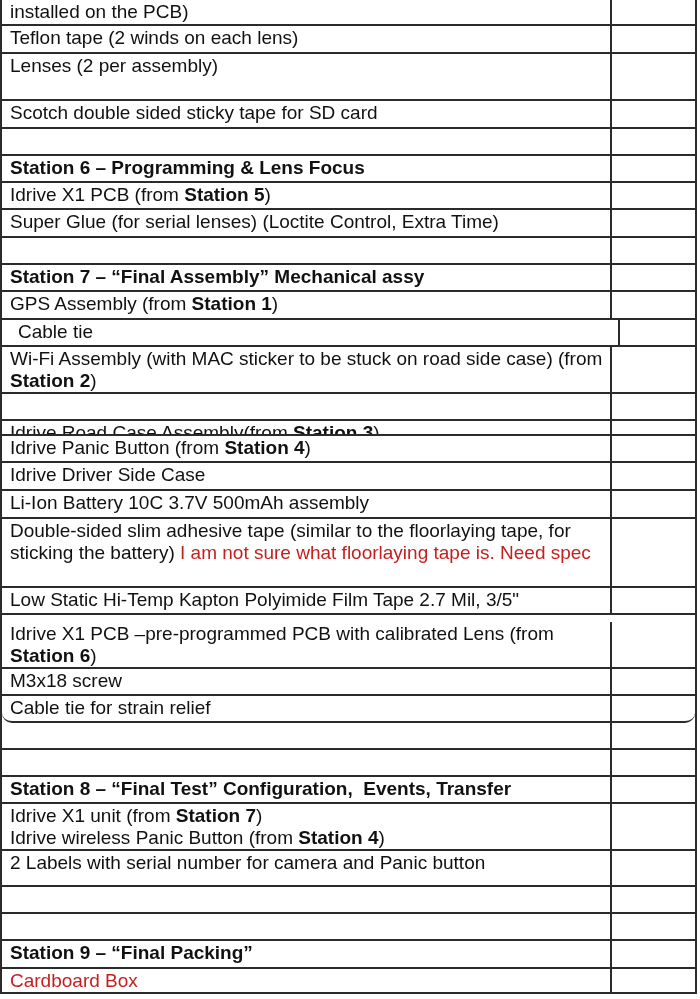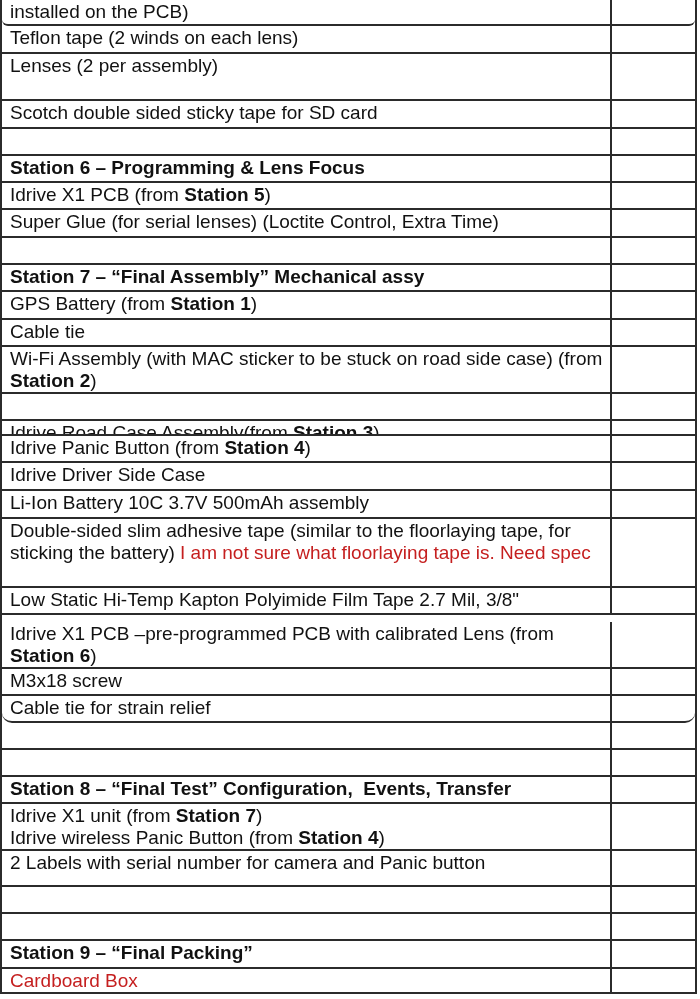--- a/index.html
+++ b/index.html
@@ -53,21 +53,21 @@
   }
   .seg { font-weight: 400; }
   .seg.bold { font-weight: 700; }
   .seg.red { color: var(--red); }
 </style>
 </head>
 <body>
 
 <div class="doc">
   <div class="doc-table" id="bom-table">
-      <div class="row" style="height: 26px; border-radius: 6px;">
+      <div class="row" style="height: 26px;">
         <div class="cell-left"><div class="para"><span class="seg">installed on the PCB)</span></div></div>
         <div class="cell-right"></div>
       </div>
       <div class="row" style="height: 28px;">
         <div class="cell-left"><div class="para"><span class="seg">Teflon tape (2 winds on each lens)</span></div></div>
         <div class="cell-right"></div>
       </div>
       <div class="row" style="height: 47px;">
         <div class="cell-left"><div class="para"><span class="seg">Lenses (2 per assembly)</span></div></div>
         <div class="cell-right"></div>
@@ -94,24 +94,24 @@
       </div>
       <div class="row" style="height: 27px;">
         <div class="cell-left"><div class="para"></div></div>
         <div class="cell-right"></div>
       </div>
       <div class="row" style="height: 27px;">
         <div class="cell-left"><div class="para"><span class="seg bold">Station 7 – “Final Assembly” Mechanical assy</span></div></div>
         <div class="cell-right"></div>
       </div>
       <div class="row" style="height: 28px;">
-        <div class="cell-left"><div class="para"><span class="seg">GPS Battery (from </span><span class="seg bold">Station 1</span><span class="seg">)</span></div></div>
+        <div class="cell-left"><div class="para"><span class="seg">GPS Assembly (from </span><span class="seg bold">Station 1</span><span class="seg">)</span></div></div>
         <div class="cell-right"></div>
       </div>
-      <div class="row" style="height: 27px;">
+      <div class="row" style="height: 27px; padding-left: 8px;">
         <div class="cell-left"><div class="para"><span class="seg">Cable tie</span></div></div>
         <div class="cell-right"></div>
       </div>
       <div class="row" style="height: 47px;">
         <div class="cell-left"><div class="para"><span class="seg">Wi-Fi Assembly (with MAC sticker to be stuck on road side case) (from </span><span class="seg bold">Station 2</span><span class="seg">)</span></div></div>
         <div class="cell-right"></div>
       </div>
       <div class="row" style="height: 27px;">
         <div class="cell-left"><div class="para"></div></div>
         <div class="cell-right"></div>
@@ -130,21 +130,21 @@
       </div>
       <div class="row" style="height: 28px;">
         <div class="cell-left"><div class="para"><span class="seg">Li-Ion Battery 10C 3.7V 500mAh assembly</span></div></div>
         <div class="cell-right"></div>
       </div>
       <div class="row" style="height: 69px;">
         <div class="cell-left"><div class="para"><span class="seg">Double-sided slim adhesive tape (similar to the floorlaying tape, for sticking the battery) </span><span class="seg red">I am not sure what floorlaying tape is. Need spec</span></div></div>
         <div class="cell-right"></div>
       </div>
       <div class="row" style="height: 27px;">
-        <div class="cell-left"><div class="para"><span class="seg">Low Static Hi-Temp Kapton Polyimide Film Tape 2.7 Mil, 3/8"</span></div></div>
+        <div class="cell-left"><div class="para"><span class="seg">Low Static Hi-Temp Kapton Polyimide Film Tape 2.7 Mil, 3/5"</span></div></div>
         <div class="cell-right"></div>
       </div>
       <div class="row" style="height: 47px; margin-top: 7px;">
         <div class="cell-left"><div class="para"><span class="seg">Idrive X1 PCB –pre-programmed PCB with calibrated Lens (from </span><span class="seg bold">Station 6</span><span class="seg">)</span></div></div>
         <div class="cell-right"></div>
       </div>
       <div class="row" style="height: 27px;">
         <div class="cell-left"><div class="para"><span class="seg">M3x18 screw</span></div></div>
         <div class="cell-right"></div>
       </div>

